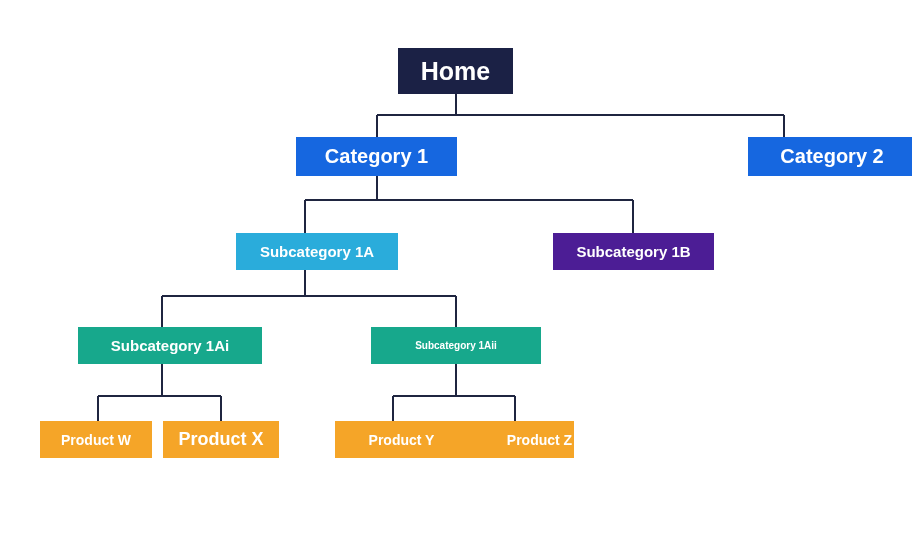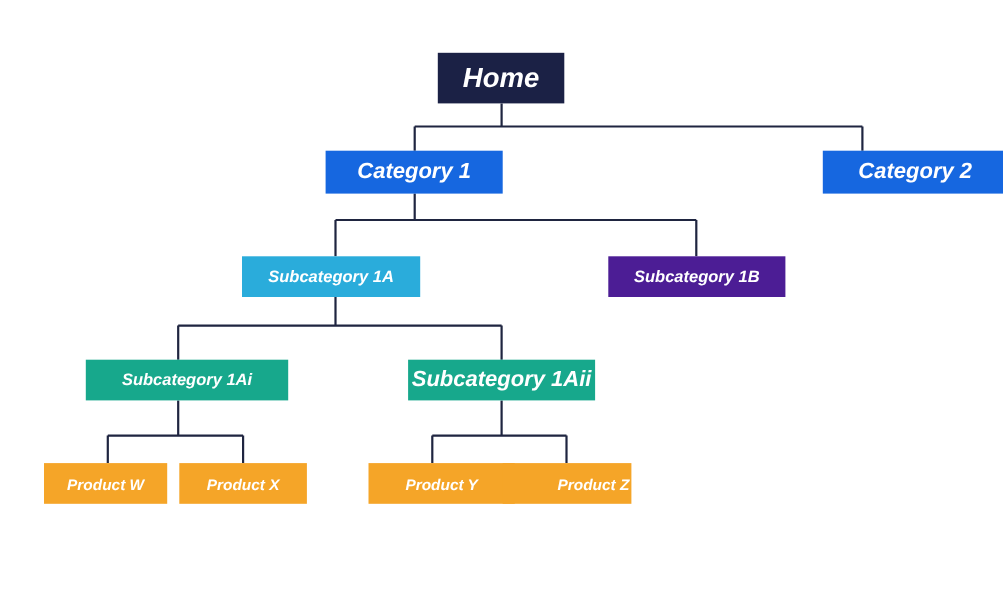--- a/index.html
+++ b/index.html
@@ -23,31 +23,30 @@
     stroke-width:2;
   }
   .node{
     position:absolute;
     display:flex;align-items:center;justify-content:center;
     color:#ffffff;
     font-weight:bold;
     box-sizing:border-box;
     text-align:left;
     white-space:nowrap;
-    font-style:italic;
   }
   .n-home   {left:398px;top:48px; width:115px;height:46px;font-size:25px;}
   .n-cat1   {left:296px;top:137px;width:161px;height:39px;font-size:20px;}
   .n-cat2   {left:700px;top:137px;width:168px;height:39px;font-size:20px;margin-left:48px;}
-  .n-sub1a  {left:220px;top:233px;width:162px;height:37px;font-size:15px;}
+  .n-sub1a  {left:236px;top:233px;width:162px;height:37px;font-size:15px;}
   .n-sub1b  {left:553px;top:233px;width:161px;height:37px;font-size:15px;}
   .n-sub1ai {left:78px; top:327px;width:184px;height:37px;font-size:15px;}
-  .n-sub1aii{left:371px;top:327px;width:170px;height:37px;font-size:20px;}
+  .n-sub1aii{left:371px;top:327px;width:170px;height:37px;font-size:10px;}
   .n-pw     {left:40px; top:421px;width:112px;height:37px;font-size:14px;}
-  .n-px     {left:163px;top:421px;width:116px;height:37px;font-size:14px;}
+  .n-px     {left:163px;top:421px;width:116px;height:37px;font-size:18px;}
   .n-py     {left:335px;top:421px;width:133px;height:37px;font-size:14px;}
   .n-pz     {left:457px;top:421px;width:117px;height:37px;font-size:14px;padding-left:48px;}
 </style>
 </head>
 <body>
 
 <div class="canvas">
 
   <svg class="connectors" viewBox="0 0 912 555" xmlns="http://www.w3.org/2000/svg">
     <path d="M456,94 L456,115 M377,115 L784,115 M377,115 L377,137 M784,115 L784,137" style="stroke: rgb(31, 37, 64);"></path>

